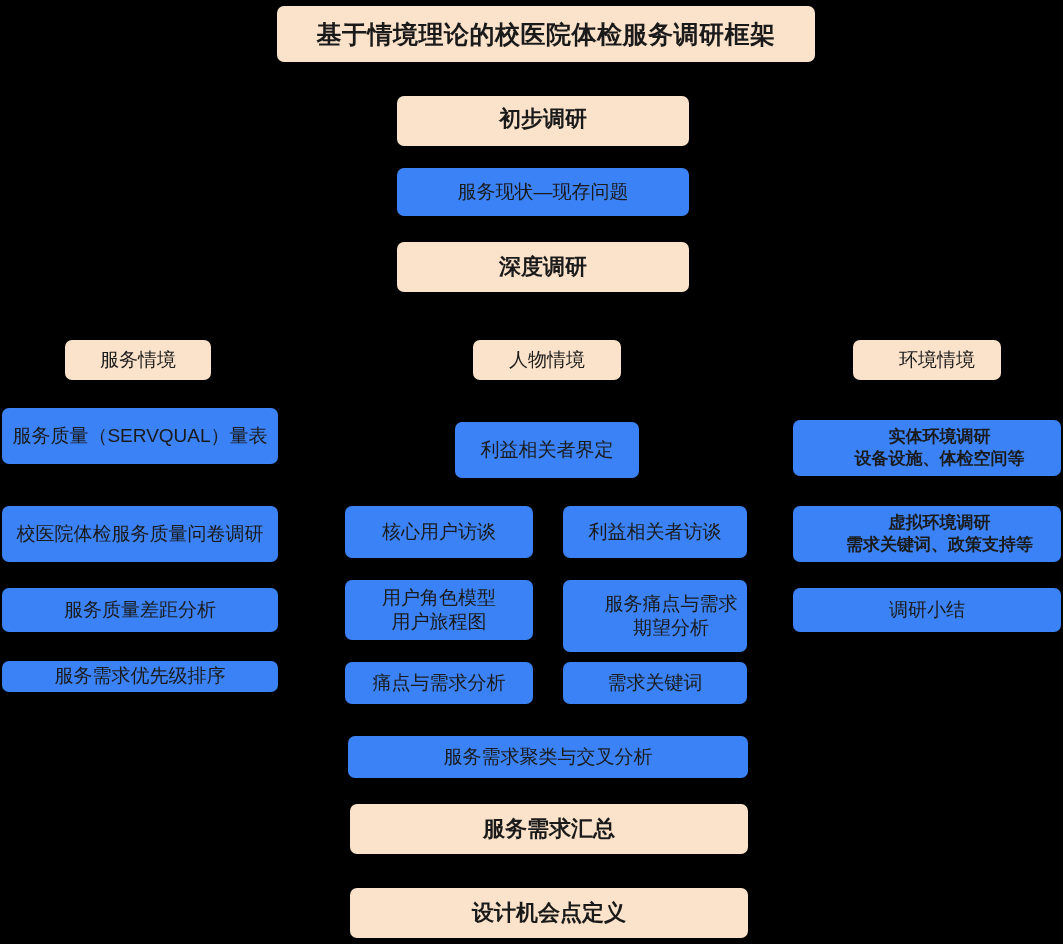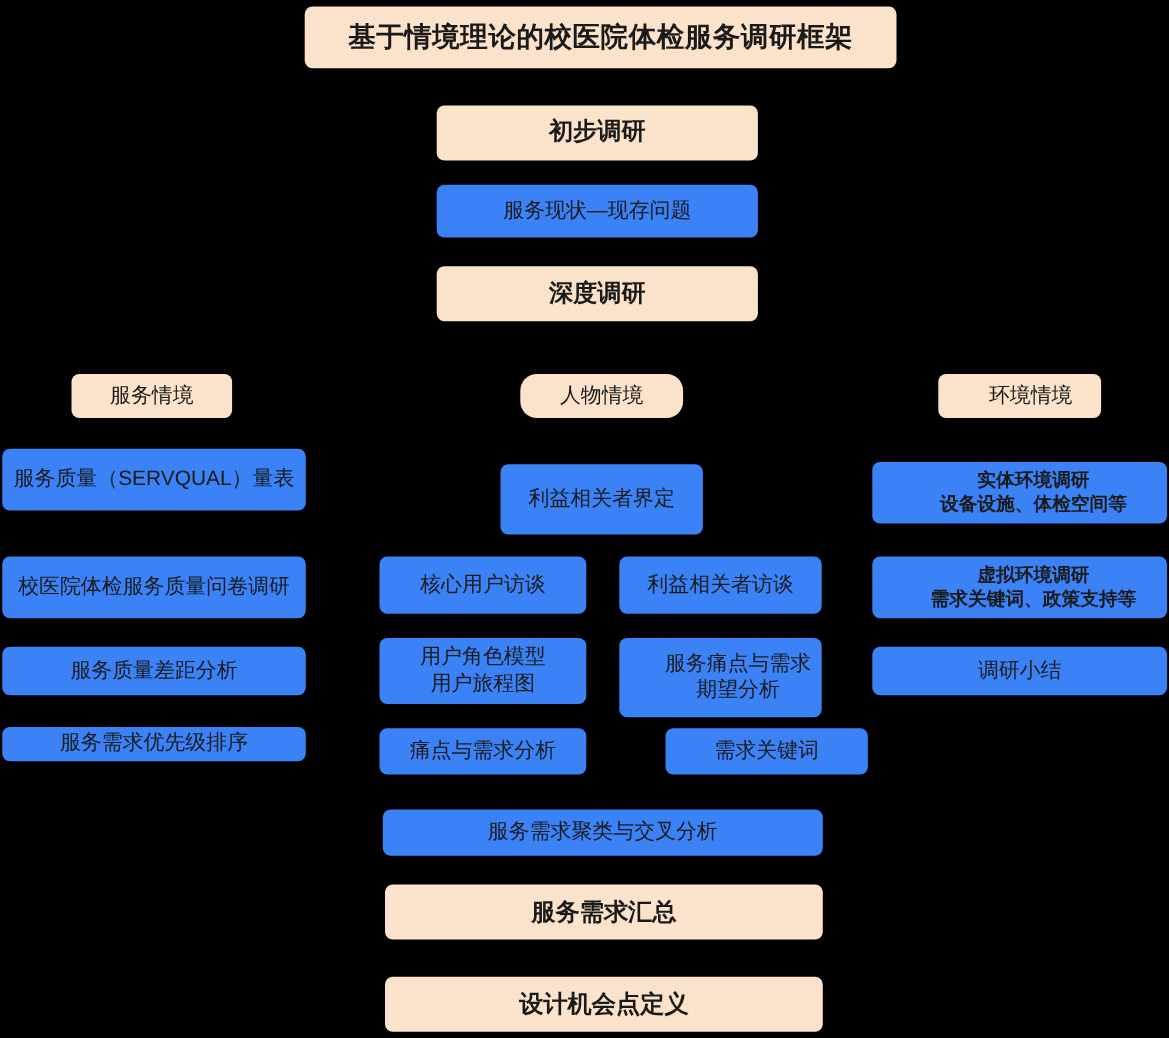--- a/index.html
+++ b/index.html
@@ -61,47 +61,47 @@
   <div class="node peach title" style="left:277px; top:6px; width:538px; height:56px;">基于情境理论的校医院体检服务调研框架</div>
 
   <div class="node peach big" style="left:397px; top:96px; width:292px; height:50px;font-family:Liberation Mono, monospace;">初步调研</div>
 
   <div class="node white mid" style="left:397px; top:168px; width:292px; height:48px;">服务现状—现存问题</div>
 
   <div class="node peach big" style="left:397px; top:242px; width:292px; height:50px;">深度调研</div>
 
   <div class="node peach mid" style="left:65px; top:340px; width:146px; height:40px;">服务情境</div>
 
-  <div class="node peach mid" style="left:473px; top:340px; width:148px; height:40px;border-radius:15px;">人物情境</div>
+  <div class="node peach mid" style="left:473px; top:340px; width:148px; height:40px;">人物情境</div>
 
   <div class="node peach mid" style="left:853px; top:340px; width:148px; height:40px;padding-left:28px;">环境情境</div>
 
   <div class="node white mid" style="left:2px; top:408px; width:276px; height:56px;">服务质量（SERVQUAL）量表</div>
 
   <div class="node white mid" style="left:2px; top:506px; width:276px; height:56px;">校医院体检服务质量问卷调研</div>
 
   <div class="node white mid" style="left:2px; top:588px; width:276px; height:44px;">服务质量差距分析</div>
 
   <div class="node white mid" style="left:2px; top:661px; width:276px; height:31px;">服务需求优先级排序</div>
 
-  <div class="node white mid" style="left:455px; top:422px; width:184px; height:64px;">利益相关者界定</div>
+  <div class="node white mid" style="left:455px; top:422px; width:184px; height:56px;">利益相关者界定</div>
 
   <div class="node white mid" style="left:345px; top:506px; width:188px; height:52px;">核心用户访谈</div>
 
   <div class="node white mid" style="left:563px; top:506px; width:184px; height:52px;">利益相关者访谈</div>
 
   <div class="node white mid" style="left:345px; top:580px; width:188px; height:60px;">用户角色模型
 用户旅程图</div>
 
   <div class="node white mid" style="left:563px; top:580px; width:184px; height:72px;padding-left:40px;">服务痛点与需求
 期望分析</div>
 
   <div class="node white mid" style="left:345px; top:662px; width:188px; height:42px;">痛点与需求分析</div>
 
-  <div class="node white mid" style="left:563px; top:662px; width:184px; height:42px;margin-left:42px;">需求关键词</div>
+  <div class="node white mid" style="left:563px; top:662px; width:184px; height:42px;">需求关键词</div>
 
   <div class="node white mid" style="left:348px; top:736px; width:400px; height:42px;">服务需求聚类与交叉分析</div>
 
   <div class="node peach big" style="left:350px; top:804px; width:398px; height:50px;">服务需求汇总</div>
 
   <div class="node peach big" style="left:350px; top:888px; width:398px; height:50px;">设计机会点定义</div>
 
   <div class="node white smallb" style="left:793px; top:420px; width:268px; height:56px;">实体环境调研
 设备设施、体检空间等</div>
 

